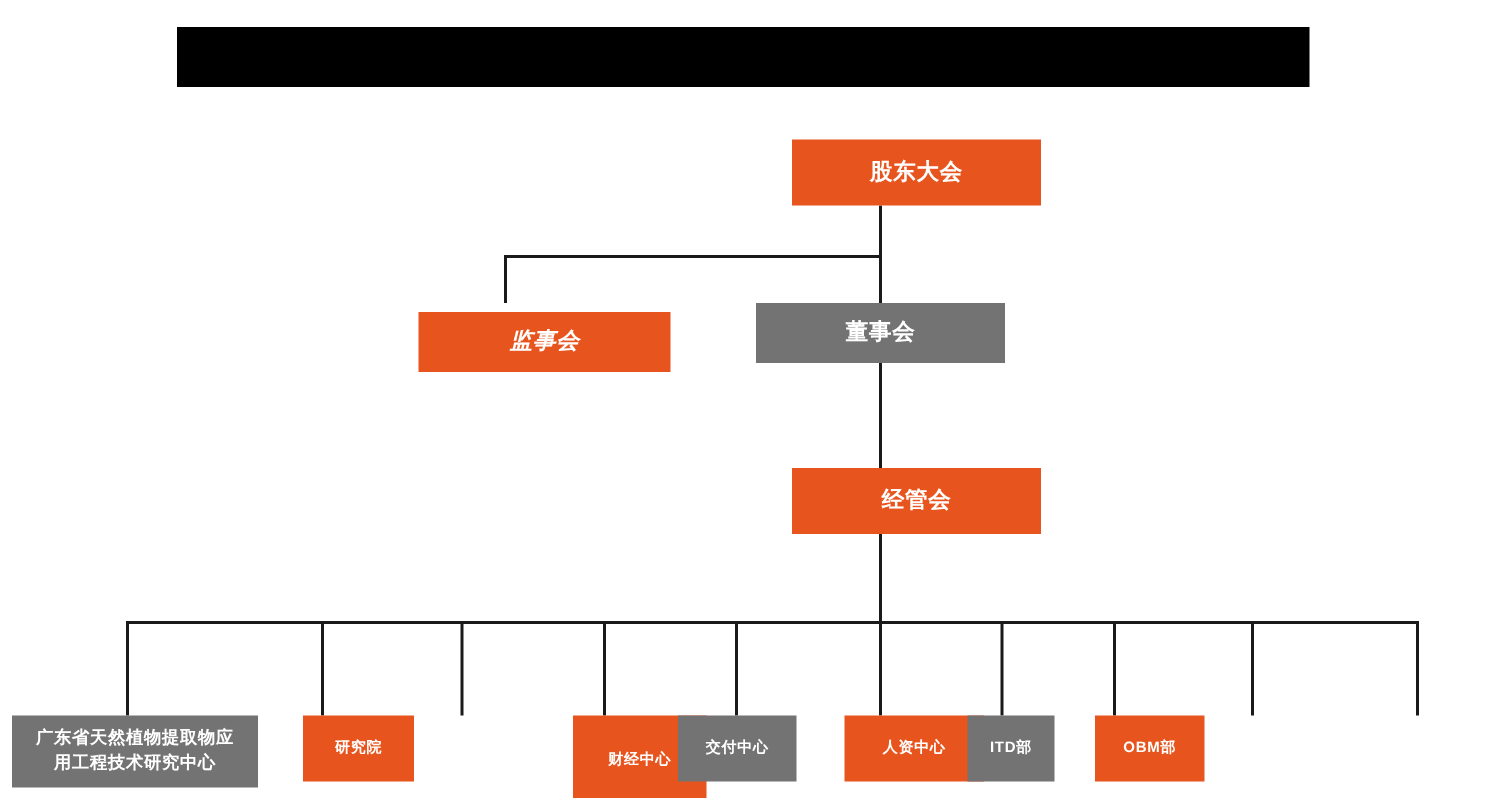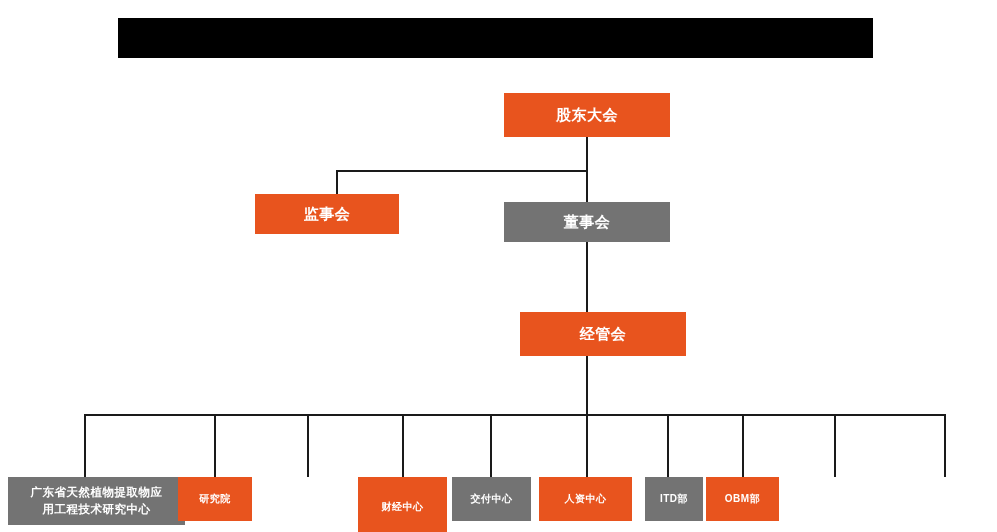--- a/index.html
+++ b/index.html
@@ -26,21 +26,21 @@
     display:flex;
     align-items:center;
     justify-content:center;
     text-align:center;
     color:#ffffff;
     font-weight:bold;
     line-height:1.25;
     letter-spacing:0.5px;
     z-index:3;
   }
-  .node.orange{background:#E8541E;}
+  .node.orange{background:#E8541E;margin-left:24px;}
   .node.salmon{background:#737373;}
 
   .node .label{
     display:block;
     width:100%;
     padding:0 4px;
     box-sizing:border-box;
   }
 
   
@@ -87,33 +87,33 @@
   <div class="conn vline" style="left:586px;top:414px;height:63px;"></div>
   <div class="conn vline" style="left:667px;top:414px;height:63px;"></div>
   <div class="conn vline" style="left:742px;top:414px;height:63px;"></div>
   <div class="conn vline" style="left:834px;top:414px;height:63px;"></div>
   <div class="conn vline" style="left:944px;top:414px;height:63px;"></div>
 
   <div class="node orange n-top" style="left:504px;top:93px;width:166px;height:44px;">
     <span class="label">股东大会</span>
   </div>
 
-  <div class="node orange n-mid" style="left:255px;top:194px;width:144px;height:40px;">
+  <div class="node orange n-mid" style="left:255px;top:208px;width:168px;height:40px;font-style:italic;">
     <span class="label">监事会</span>
   </div>
 
   <div class="node salmon n-mid" style="left:504px;top:202px;width:166px;height:40px;">
     <span class="label">董事会</span>
   </div>
 
-  <div class="node orange n-mid" style="left:520px;top:312px;width:166px;height:44px;justify-content:flex-end;">
+  <div class="node orange n-mid" style="left:504px;top:312px;width:166px;height:44px;justify-content:flex-end;">
     <span class="label">经管会</span>
   </div>
 
-  <div class="node salmon n-leaf-small" style="left:8px;top:477px;width:177px;height:48px;">
+  <div class="node salmon n-leaf-small" style="left:8px;top:477px;width:164px;height:48px;">
     <span class="label">
       <span>广东省天然植物提取物应</span><br>
       <span>用工程技术研究中心</span>
     </span>
   </div>
 
   <div class="node orange n-leaf" style="left:178px;top:477px;width:74px;height:44px;">
     <span class="label">研究院</span>
   </div>
 

